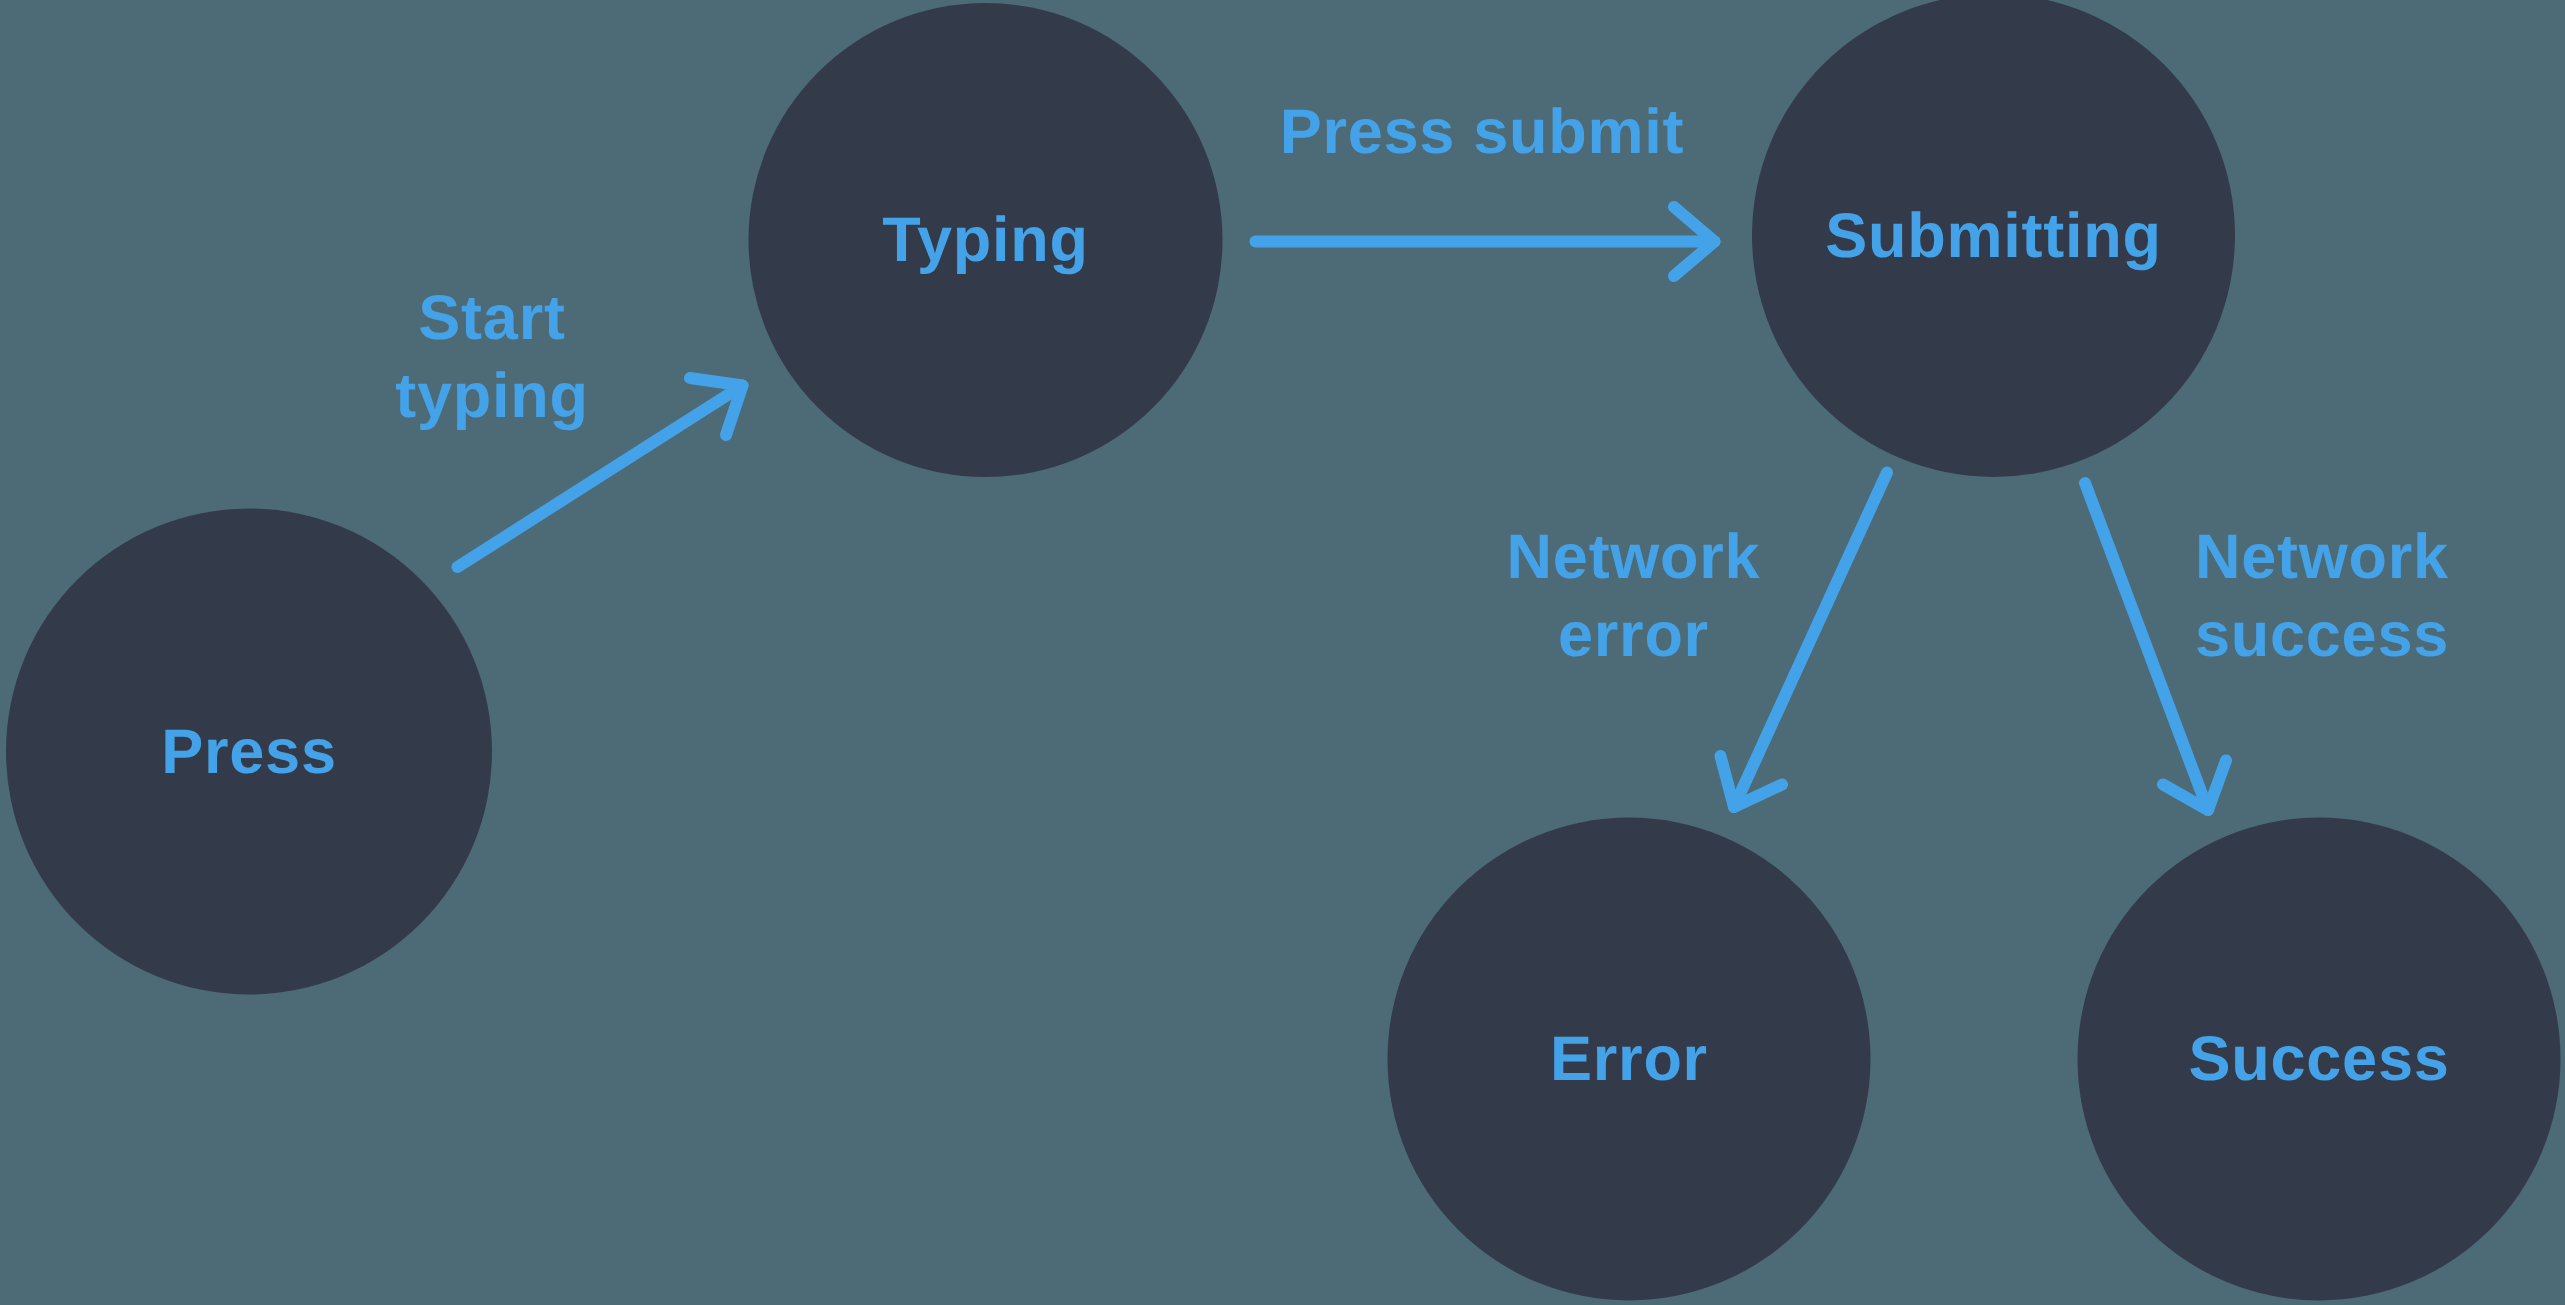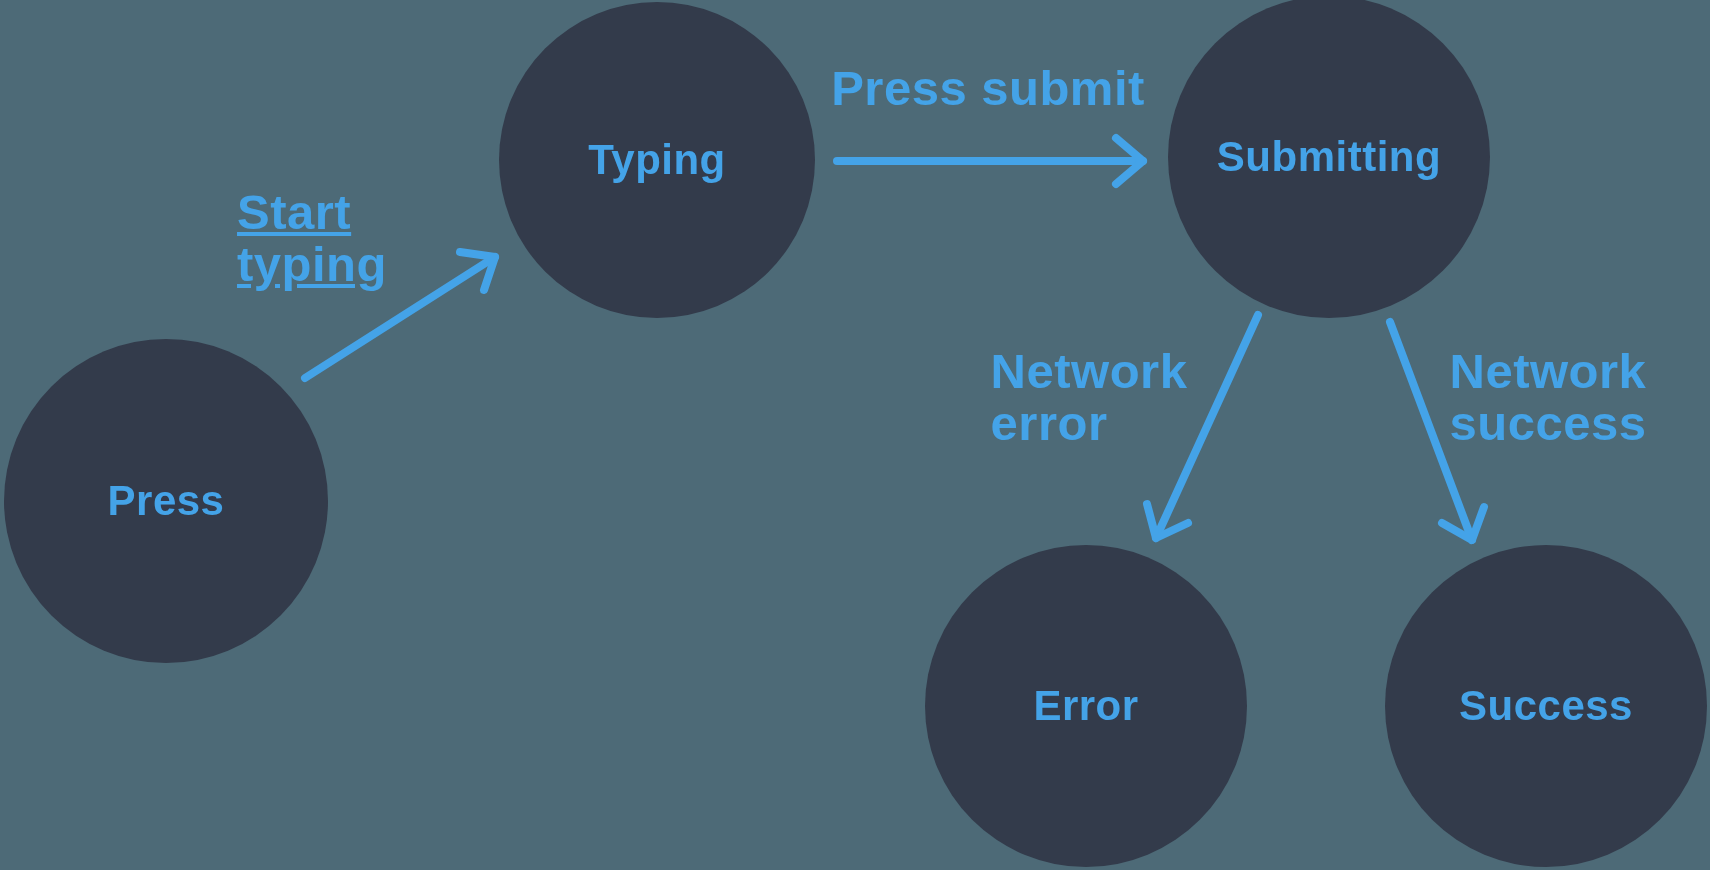--- a/index.html
+++ b/index.html
@@ -29,29 +29,29 @@
     text-align:center;
   }
   .node-empty     {left:4px;    top:339px; width:324px; height:324px;}
   .node-typing    {left:499px;  top:2px;   width:316px; height:316px;}
   .node-submitting{left:1168px; top:-4px;  width:322px; height:322px;}
   .node-error     {left:925px;  top:545px; width:322px; height:322px;}
   .node-success   {left:1385px; top:545px; width:322px; height:322px;}
   .edge-label{
     position:absolute;
     color:var(--accent);
-    font-size:49px;
+    font-size:42px;
     font-weight:700;
     letter-spacing:0.5px;
-    text-align:left;
+    text-align:center;
     white-space:pre-line;
     line-height:52px;
     transform:translate(-50%,-50%);
   }
-  .edge-start-typing   {left:312px;  top:238px;text-decoration:underline;}
+  .edge-start-typing   {left:328px;  top:238px;}
   .edge-press-submit   {left:988px;  top:88px;}
   .edge-network-error  {left:1089px; top:397px;}
   .edge-network-success{left:1548px; top:397px;}
   svg.arrows{position:absolute;inset:0;pointer-events:none;}
   svg.arrows .stroke{
     fill:none;
     stroke:var(--accent);
     stroke-width:8;
     stroke-linecap:round;
     stroke-linejoin:round;

